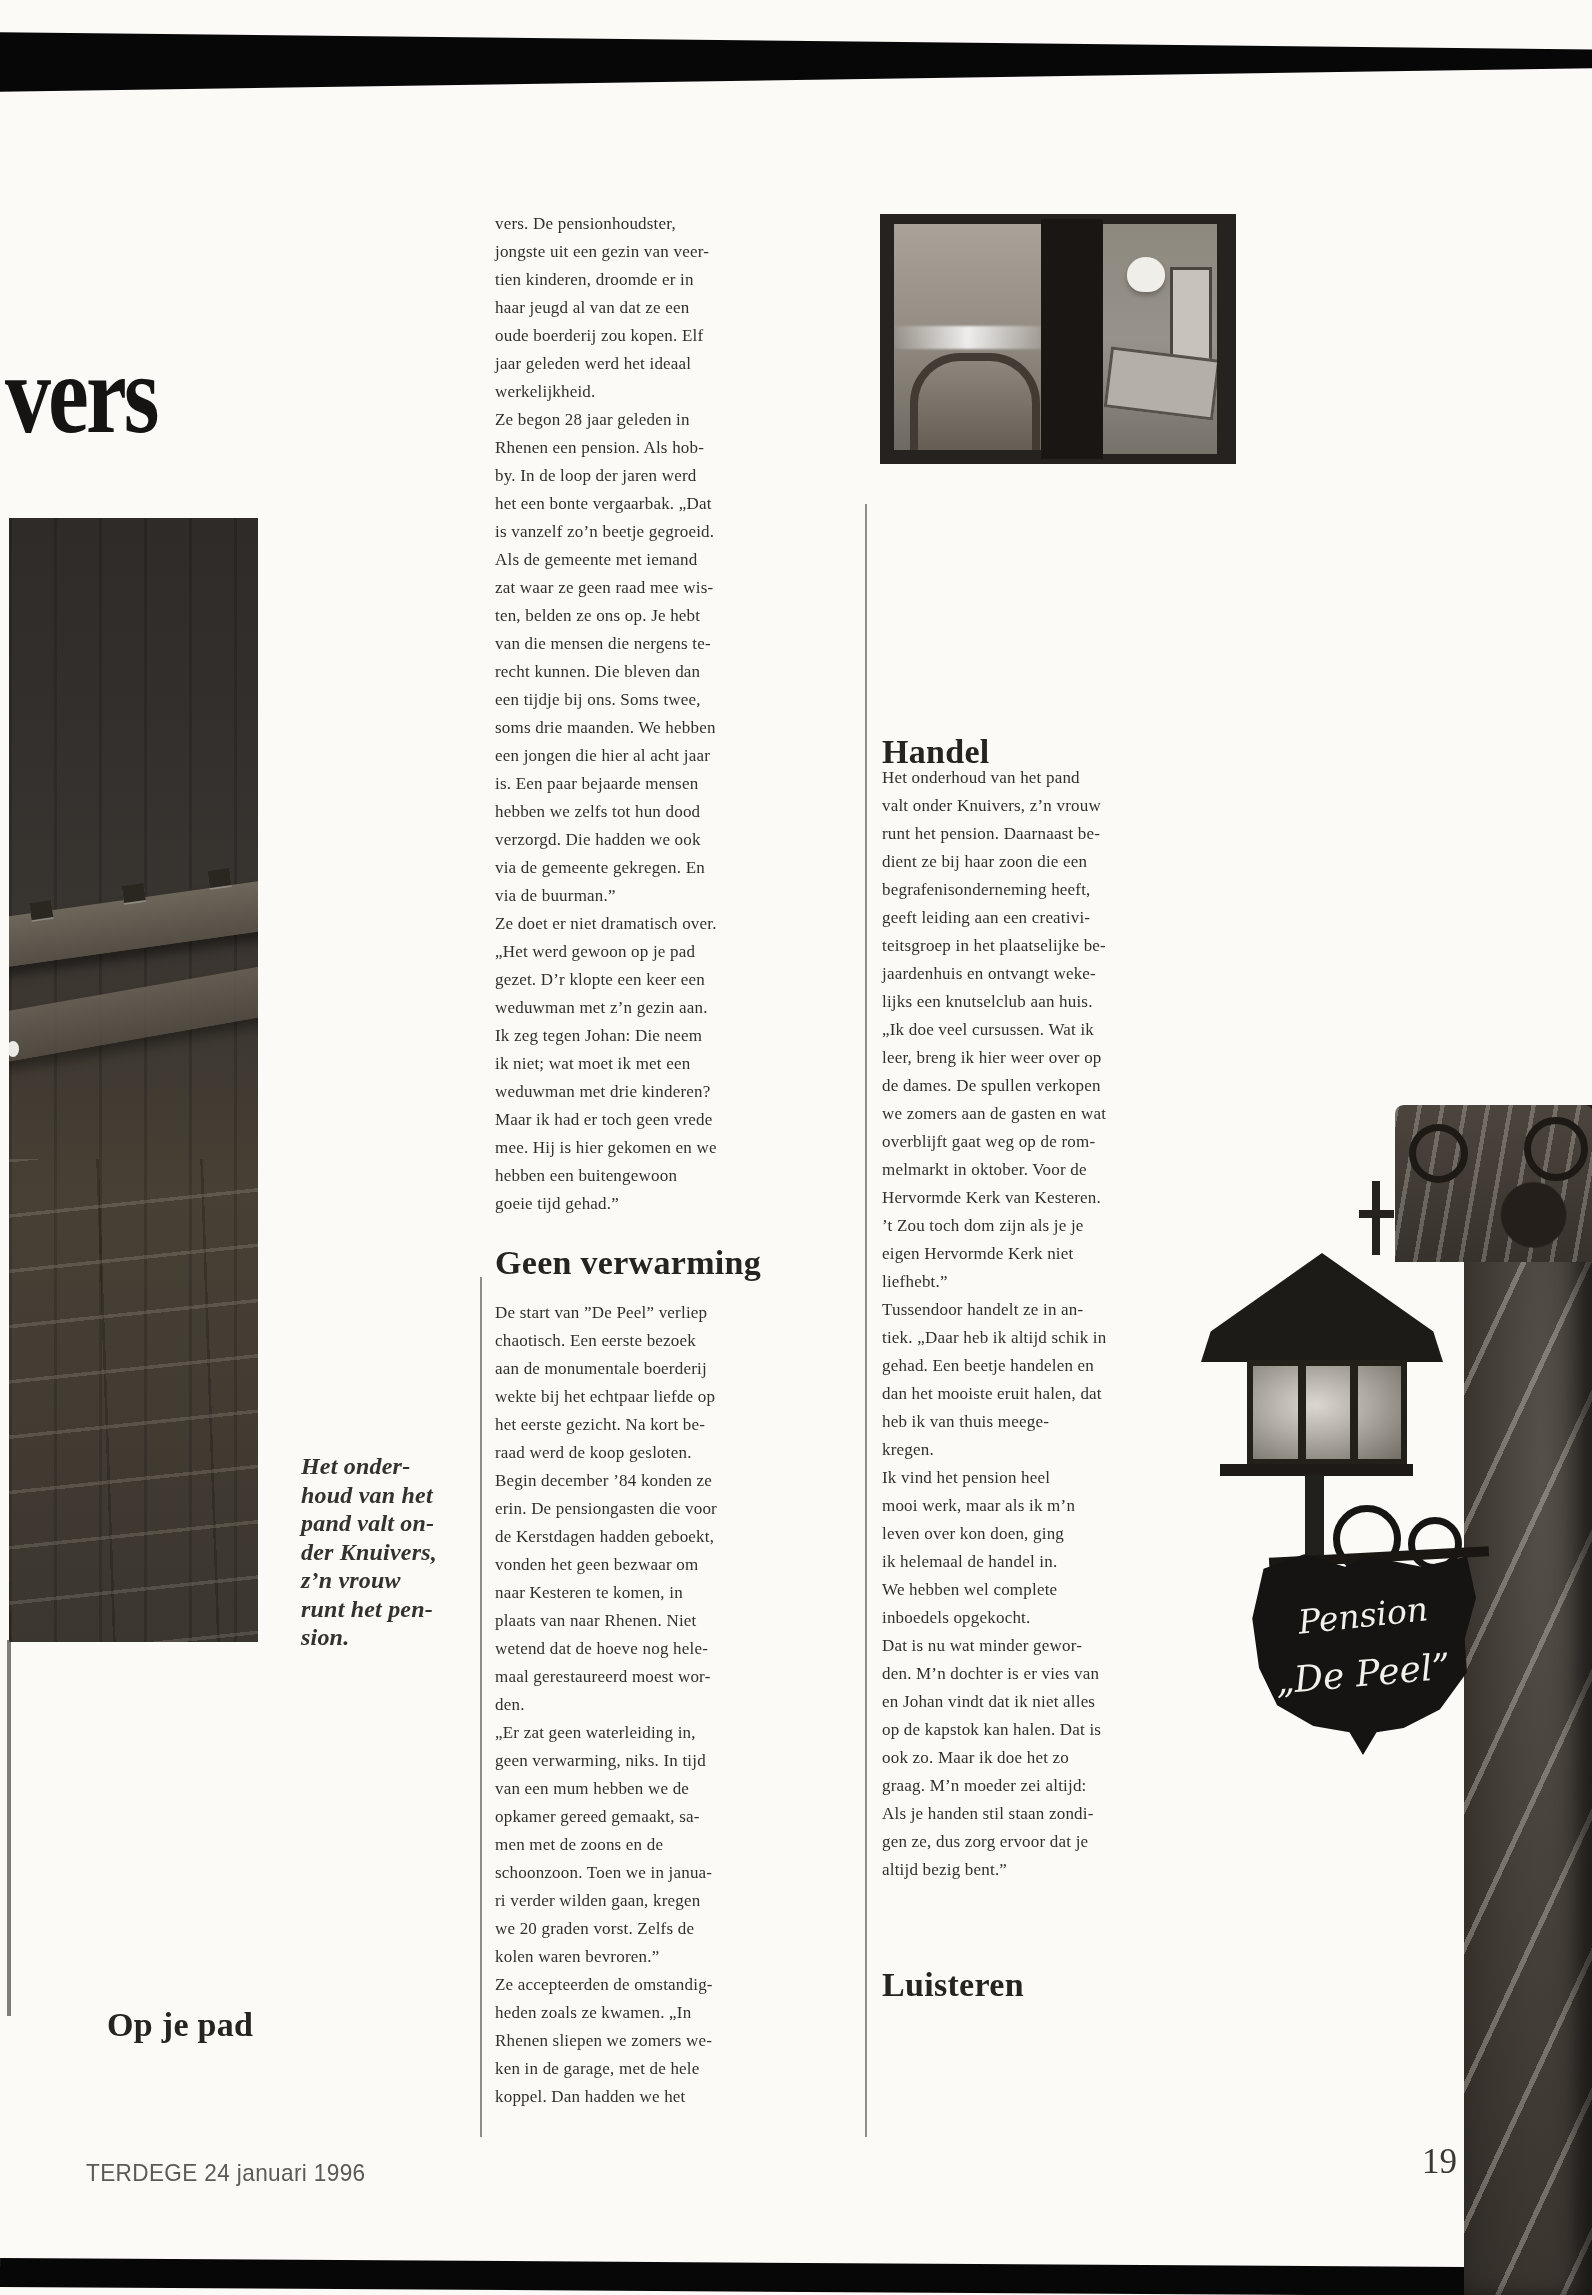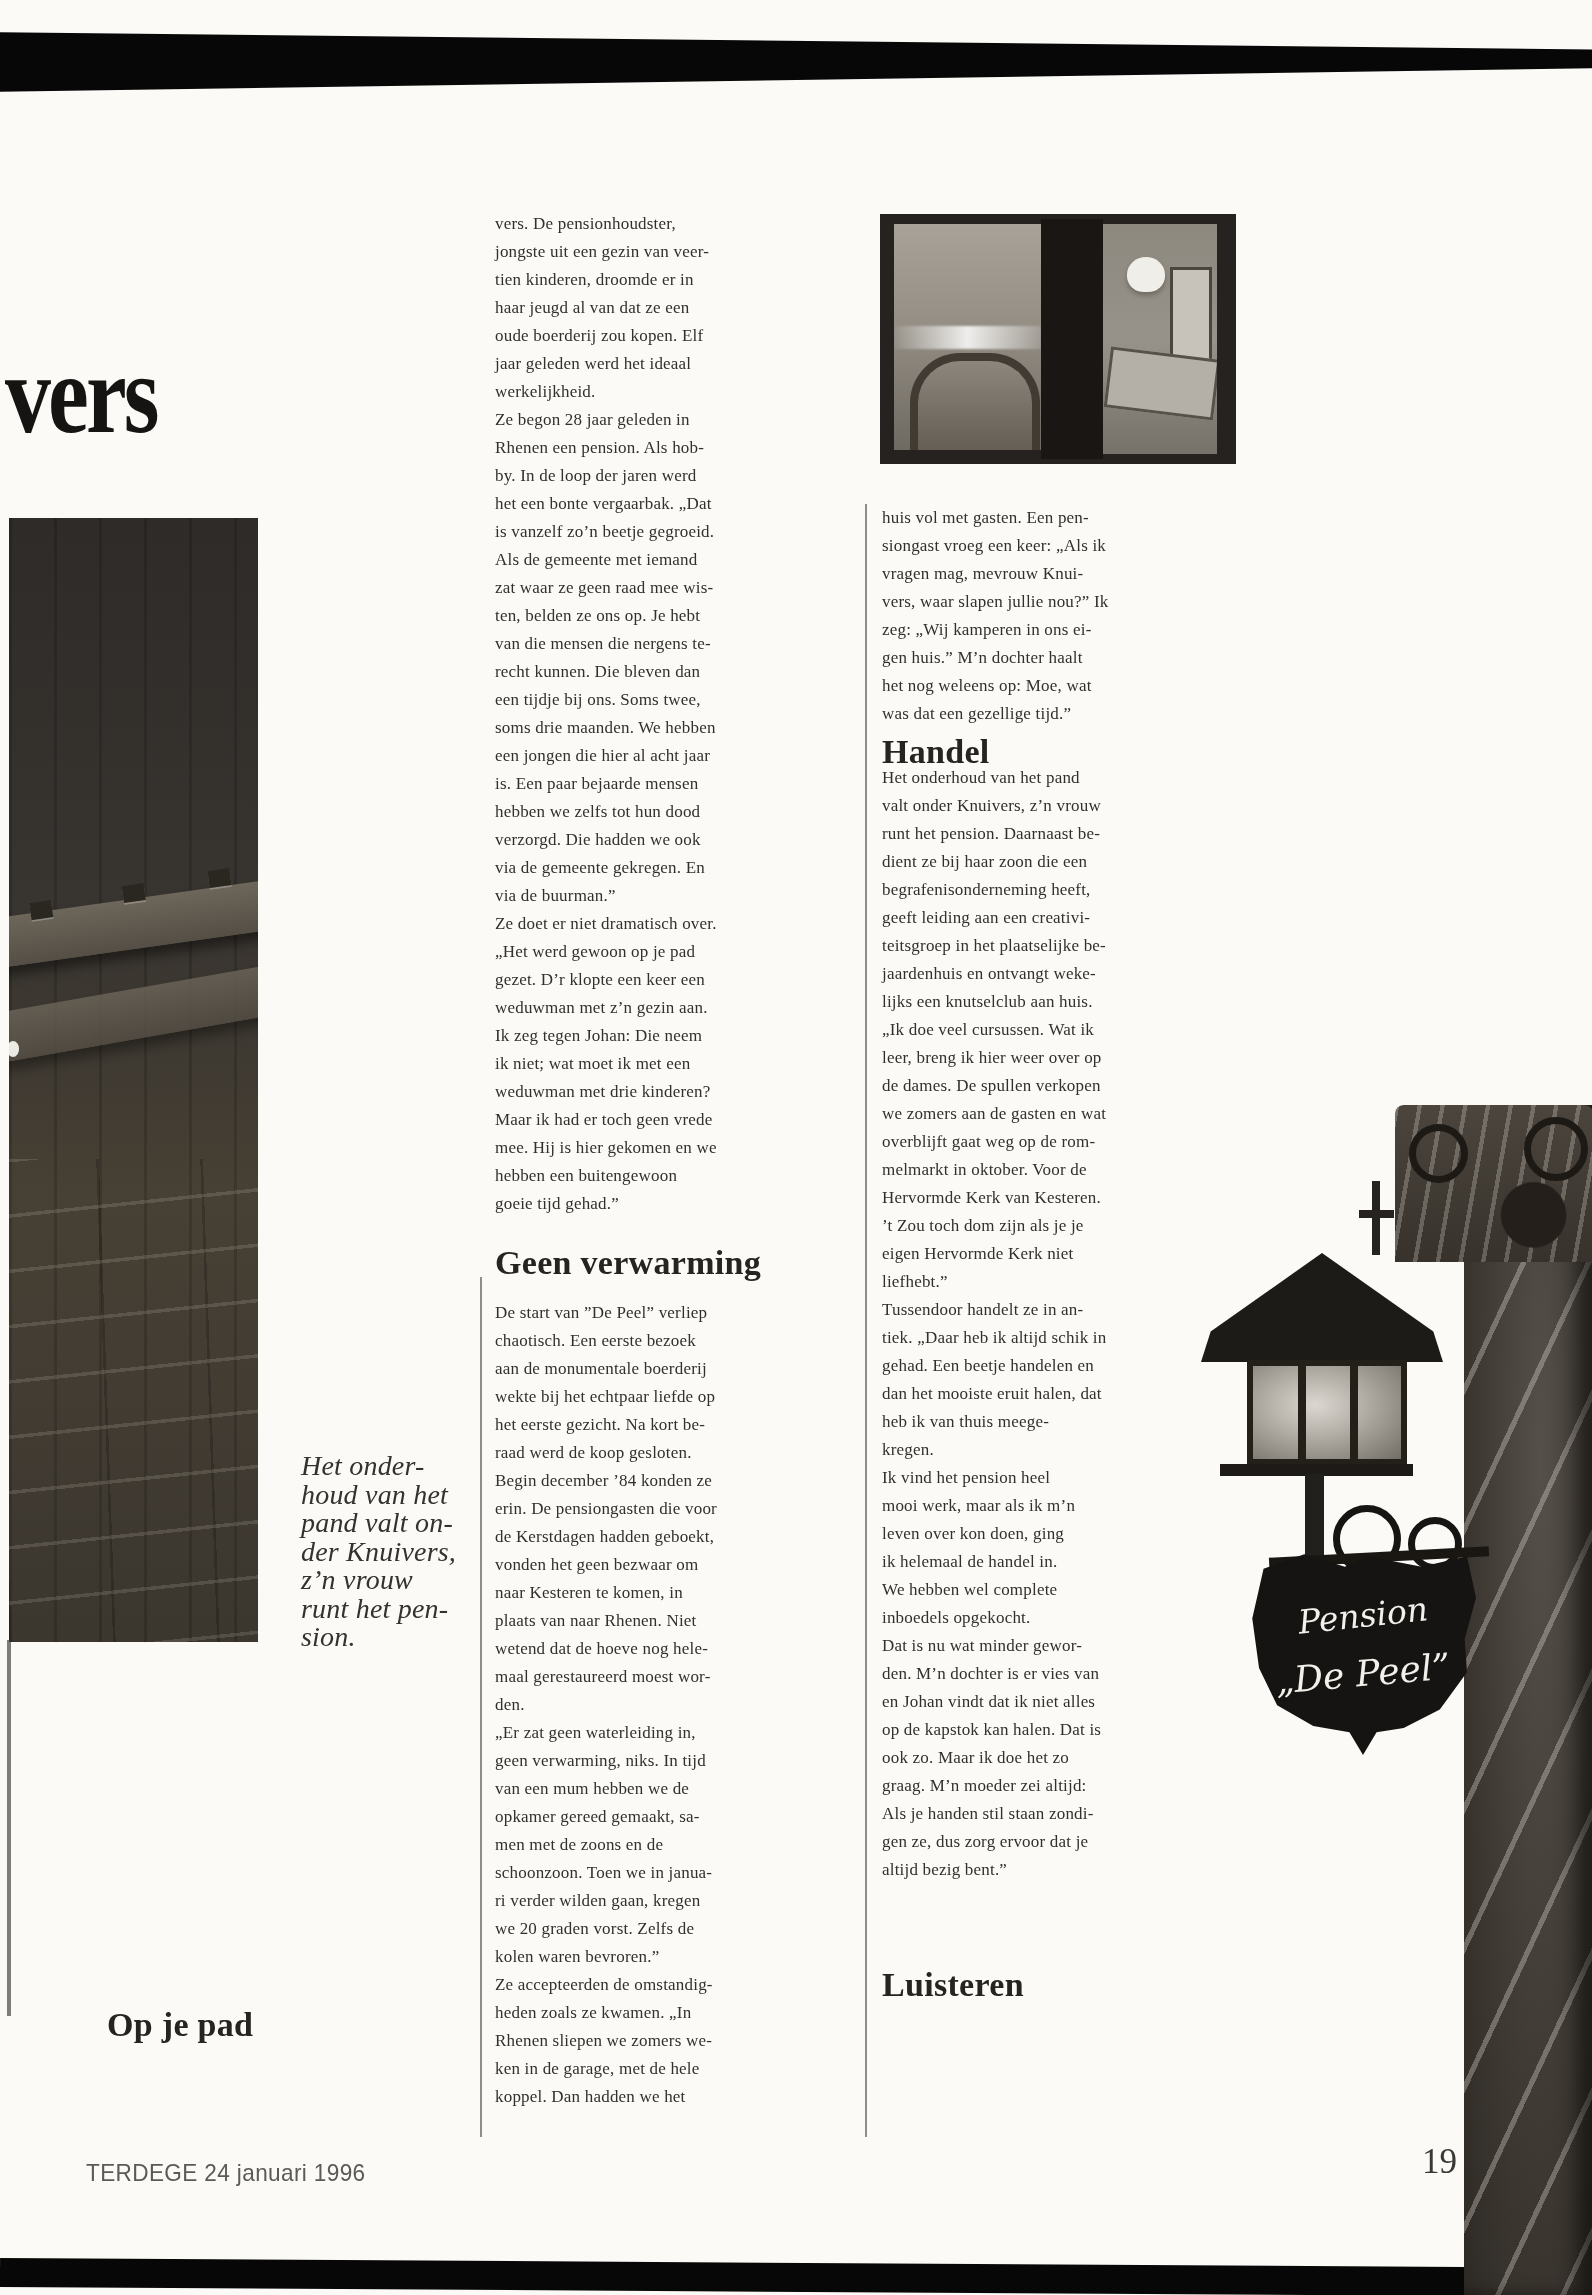--- a/index.html
+++ b/index.html
@@ -11,22 +11,22 @@
   .abs{position:absolute;}
   .body-text{
     font-size:17px;line-height:28px;white-space:pre-line;
     letter-spacing:0.2px;color:#32302c;
   }
   .heading{
     font-size:34px;font-weight:700;color:#262420;letter-spacing:0.3px;
     font-family:"Liberation Serif","DejaVu Serif",serif;
   }
   .caption-text{
-    font-size:28px;line-height:28.5px;font-style:italic;white-space:pre-line;
-    color:#34322e;letter-spacing:0.2px;
+    font-size:24px;line-height:28.5px;font-style:italic;white-space:pre-line;
+    color:#34322e;letter-spacing:0.2px;font-weight:bold;
   }
   .headline-frag{
     font-size:112px;font-weight:700;color:#151413;line-height:112px;
     letter-spacing:-3.5px;transform:scaleX(.82);transform-origin:left top;
     font-family:"Liberation Serif","DejaVu Serif",serif;
   }
   .bar{background:#070707;}
   .vrule{width:1.7px;background:#8f8d8a;}
   .footer-text{
     font-family:"Liberation Sans","DejaVu Sans",sans-serif;
@@ -243,28 +243,20 @@
       <div class="bed-end"></div>
     </div>
     <div class="room room-jamb"></div>
     <div class="room room-right">
       <div class="lamp"></div>
       <div class="window"></div>
       <div class="bed2"></div>
     </div>
   </div>
 
-  <div class="abs body-text" style="left:882px;top:504px;width:371px;">huis vol met gasten. Een pen-
-siongast vroeg een keer: „Als ik
-vragen mag, mevrouw Knui-
-vers, waar slapen jullie nou?” Ik
-zeg: „Wij kamperen in ons ei-
-gen huis.” M’n dochter haalt
-het nog weleens op: Moe, wat
-was dat een gezellige tijd.”</div>
   <div class="abs heading" style="left:882px;top:733px;">Handel</div>
   <div class="abs body-text" style="left:882px;top:764px;width:371px;">Het onderhoud van het pand
 valt onder Knuivers, z’n vrouw
 runt het pension. Daarnaast be-
 dient ze bij haar zoon die een
 begrafenisonderneming heeft,
 geeft leiding aan een creativi-
 teitsgroep in het plaatselijke be-
 jaardenhuis en ontvangt weke-
 lijks een knutselclub aan huis.

